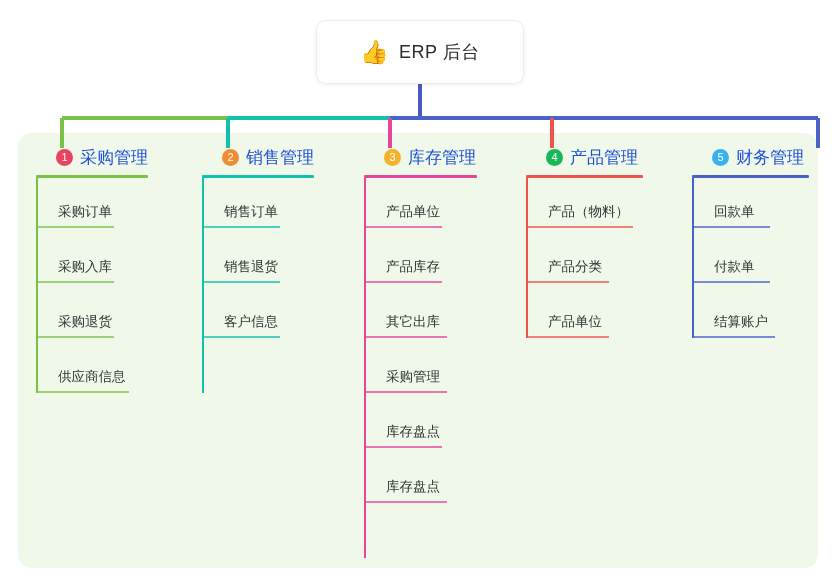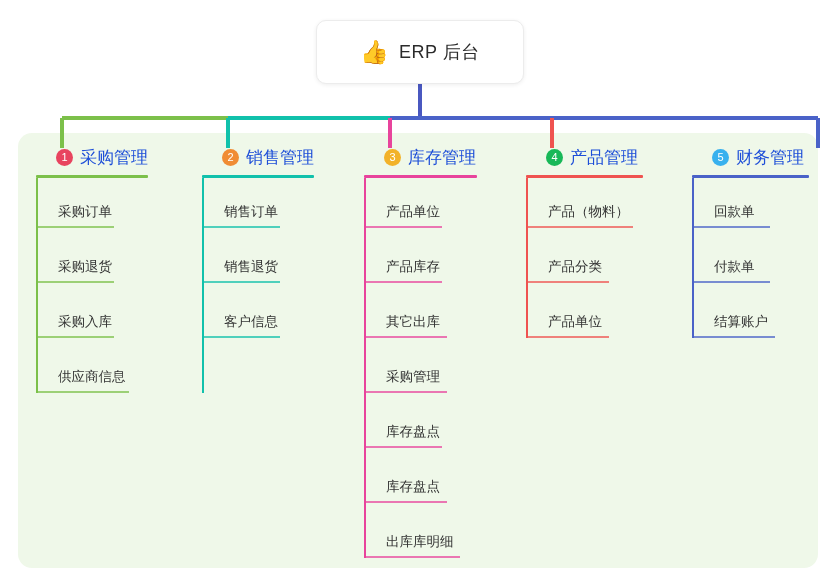--- a/index.html
+++ b/index.html
@@ -180,28 +180,28 @@
           <span class="branch-title">采购管理</span>
         </div>
         <div class="head-rule" style="width: 112px; background: rgb(124, 192, 74);"></div>
         <div class="branch-items">
           <div class="spine" style="background: rgb(124, 192, 74); height: 215px;"></div>
           <div class="leaf">
             <span class="leaf-label">采购订单</span>
             <div class="leaf-rule" style="width: 78px; background: rgb(124, 192, 74); opacity: 0.72;"></div>
           </div>
           <div class="leaf">
+            <span class="leaf-label">采购入库</span>
+            <div class="leaf-rule" style="width: 78px; background: rgb(124, 192, 74); opacity: 0.72;"></div>
+          </div>
+          <div class="leaf">
             <span class="leaf-label">采购退货</span>
             <div class="leaf-rule" style="width: 78px; background: rgb(124, 192, 74); opacity: 0.72;"></div>
           </div>
           <div class="leaf">
-            <span class="leaf-label">采购入库</span>
-            <div class="leaf-rule" style="width: 78px; background: rgb(124, 192, 74); opacity: 0.72;"></div>
-          </div>
-          <div class="leaf">
             <span class="leaf-label">供应商信息</span>
             <div class="leaf-rule" style="width: 93px; background: rgb(124, 192, 74); opacity: 0.72;"></div>
           </div>
         </div>
       </div>
       <div class="branch" style="left: 202px; width: 150px;">
         <div class="branch-head">
           <span class="badge" style="background: rgb(240, 140, 52);">2</span>
           <span class="branch-title">销售管理</span>
         </div>
@@ -247,24 +247,20 @@
             <div class="leaf-rule" style="width: 83px; background: rgb(232, 68, 156); opacity: 0.72;"></div>
           </div>
           <div class="leaf">
             <span class="leaf-label">库存盘点</span>
             <div class="leaf-rule" style="width: 78px; background: rgb(232, 68, 156); opacity: 0.72;"></div>
           </div>
           <div class="leaf">
             <span class="leaf-label">库存盘点</span>
             <div class="leaf-rule" style="width: 83px; background: rgb(232, 68, 156); opacity: 0.72;"></div>
           </div>
-          <div class="leaf">
-            <span class="leaf-label">出库库明细</span>
-            <div class="leaf-rule" style="width: 96px; background: rgb(232, 68, 156); opacity: 0.72;"></div>
-          </div>
         </div>
       </div>
       <div class="branch" style="left: 526px; width: 155px;">
         <div class="branch-head">
           <span class="badge" style="background: rgb(24, 184, 88);">4</span>
           <span class="branch-title">产品管理</span>
         </div>
         <div class="head-rule" style="width: 117px; background: rgb(239, 83, 80);"></div>
         <div class="branch-items">
           <div class="spine" style="background: rgb(239, 83, 80); height: 160px;"></div>

